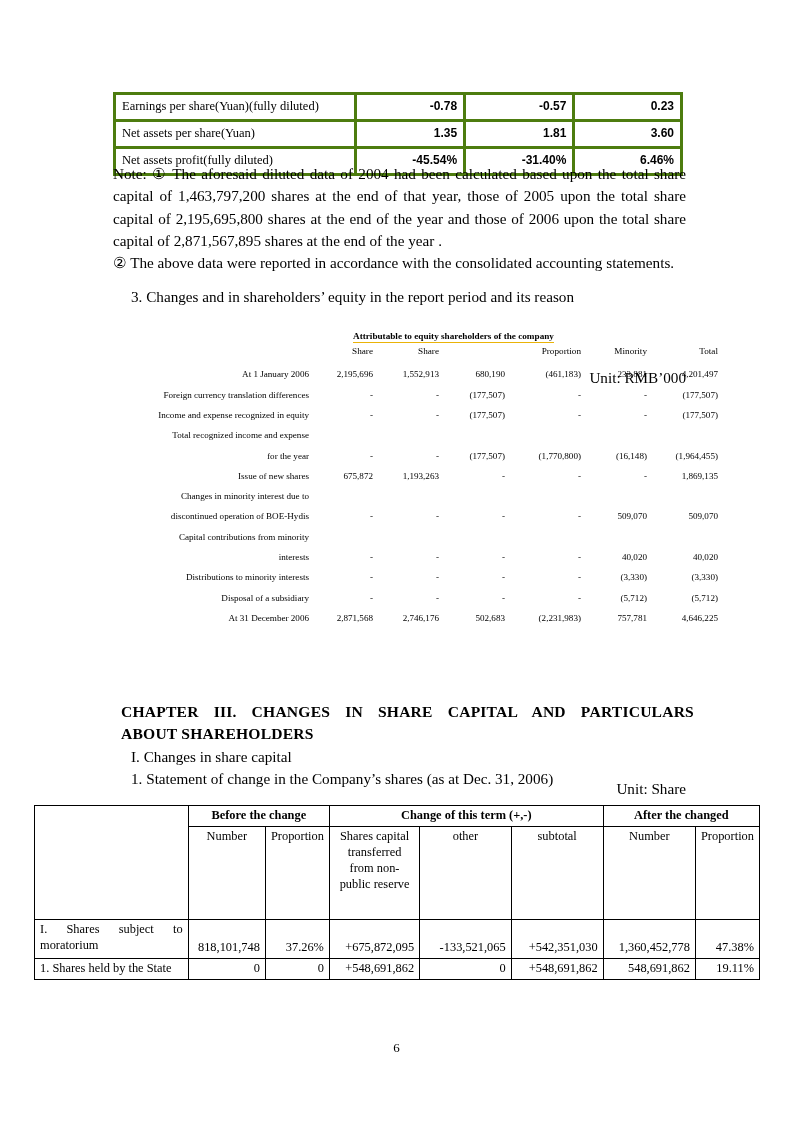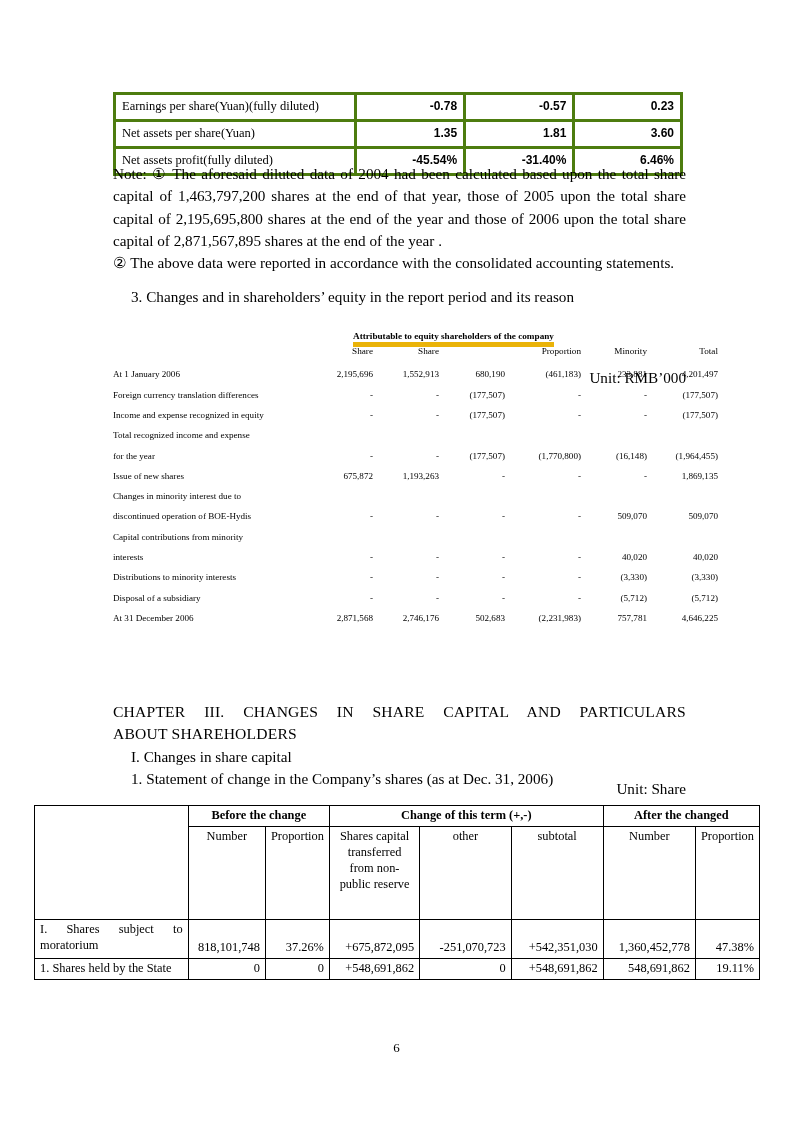--- a/index.html
+++ b/index.html
@@ -87,21 +87,21 @@
     width: 580px;
     font-size: 9.1px;
     font-family: "Liberation Serif", "DejaVu Serif", serif;
   }
   .equity-attr {
     position: absolute;
     left: 240px;
     top: 0px;
     font-weight: bold;
     font-size: 9.2px;
-    border-bottom: 5px solid #eab308;
+    border-bottom: 1px solid #eab308;
     padding-bottom: 1px;
     white-space: nowrap;
   }
   table.equity {
     position: absolute;
     top: 16px;
     left: 0;
     width: 580px;
     border-collapse: collapse;
     table-layout: fixed;
@@ -112,21 +112,21 @@
     vertical-align: bottom;
     line-height: 1.0;
   }
   table.equity th {
     font-weight: normal;
     text-align: right;
     font-size: 9.2px;
     padding-bottom: 3px;
   }
   table.equity th.lblcol, table.equity td.lblcol {
-    text-align: left;
+    text-align: right;
     width: 196px;
   }
   table.equity td.num {
     text-align: right;
     font-size: 9.1px;
   }
   table.equity tr.datarow td {
     height: 20.3px;
   }
   table.equity tr.controw td {
@@ -136,25 +136,25 @@
   .col-sc  { width: 64px; }
   .col-sp  { width: 66px; }
   .col-rs  { width: 66px; }
   .col-al  { width: 76px; }
   .col-mi  { width: 66px; }
   .col-te  { width: 71px; }
 
   
   .chapter {
     position: absolute;
-    left: 113px;
+    left: 121px;
     top: 701px;
     width: 573px;
     font-size: 15.6px;
-    font-weight: normal;
+    font-weight: bold;
     line-height: 1.42;
     text-align: justify;
     letter-spacing: 0.2px;
   }
   .chapter span.l1 {
     display: block;
     text-align-last: justify;
   }
   .sub-line {
     position: absolute;
@@ -441,21 +441,21 @@
         <th class="sub cell-tall">Number</th>
         <th class="sub cell-tall">Proportion</th>
       </tr>
     </thead>
     <tbody>
       <tr>
         <td class="rowlabel-just cell-row1">I.   Shares  subject  to moratorium</td>
         <td class="num">818,101,748</td>
         <td class="num">37.26%</td>
         <td class="num">+675,872,095</td>
-        <td class="num">-251,070,723</td>
+        <td class="num">-133,521,065</td>
         <td class="num">+542,351,030</td>
         <td class="num">1,360,452,778</td>
         <td class="num">47.38%</td>
       </tr>
       <tr>
         <td class="rowlabel">1. Shares held by the State</td>
         <td class="num">0</td>
         <td class="num">0</td>
         <td class="num">+548,691,862</td>
         <td class="num">0</td>

